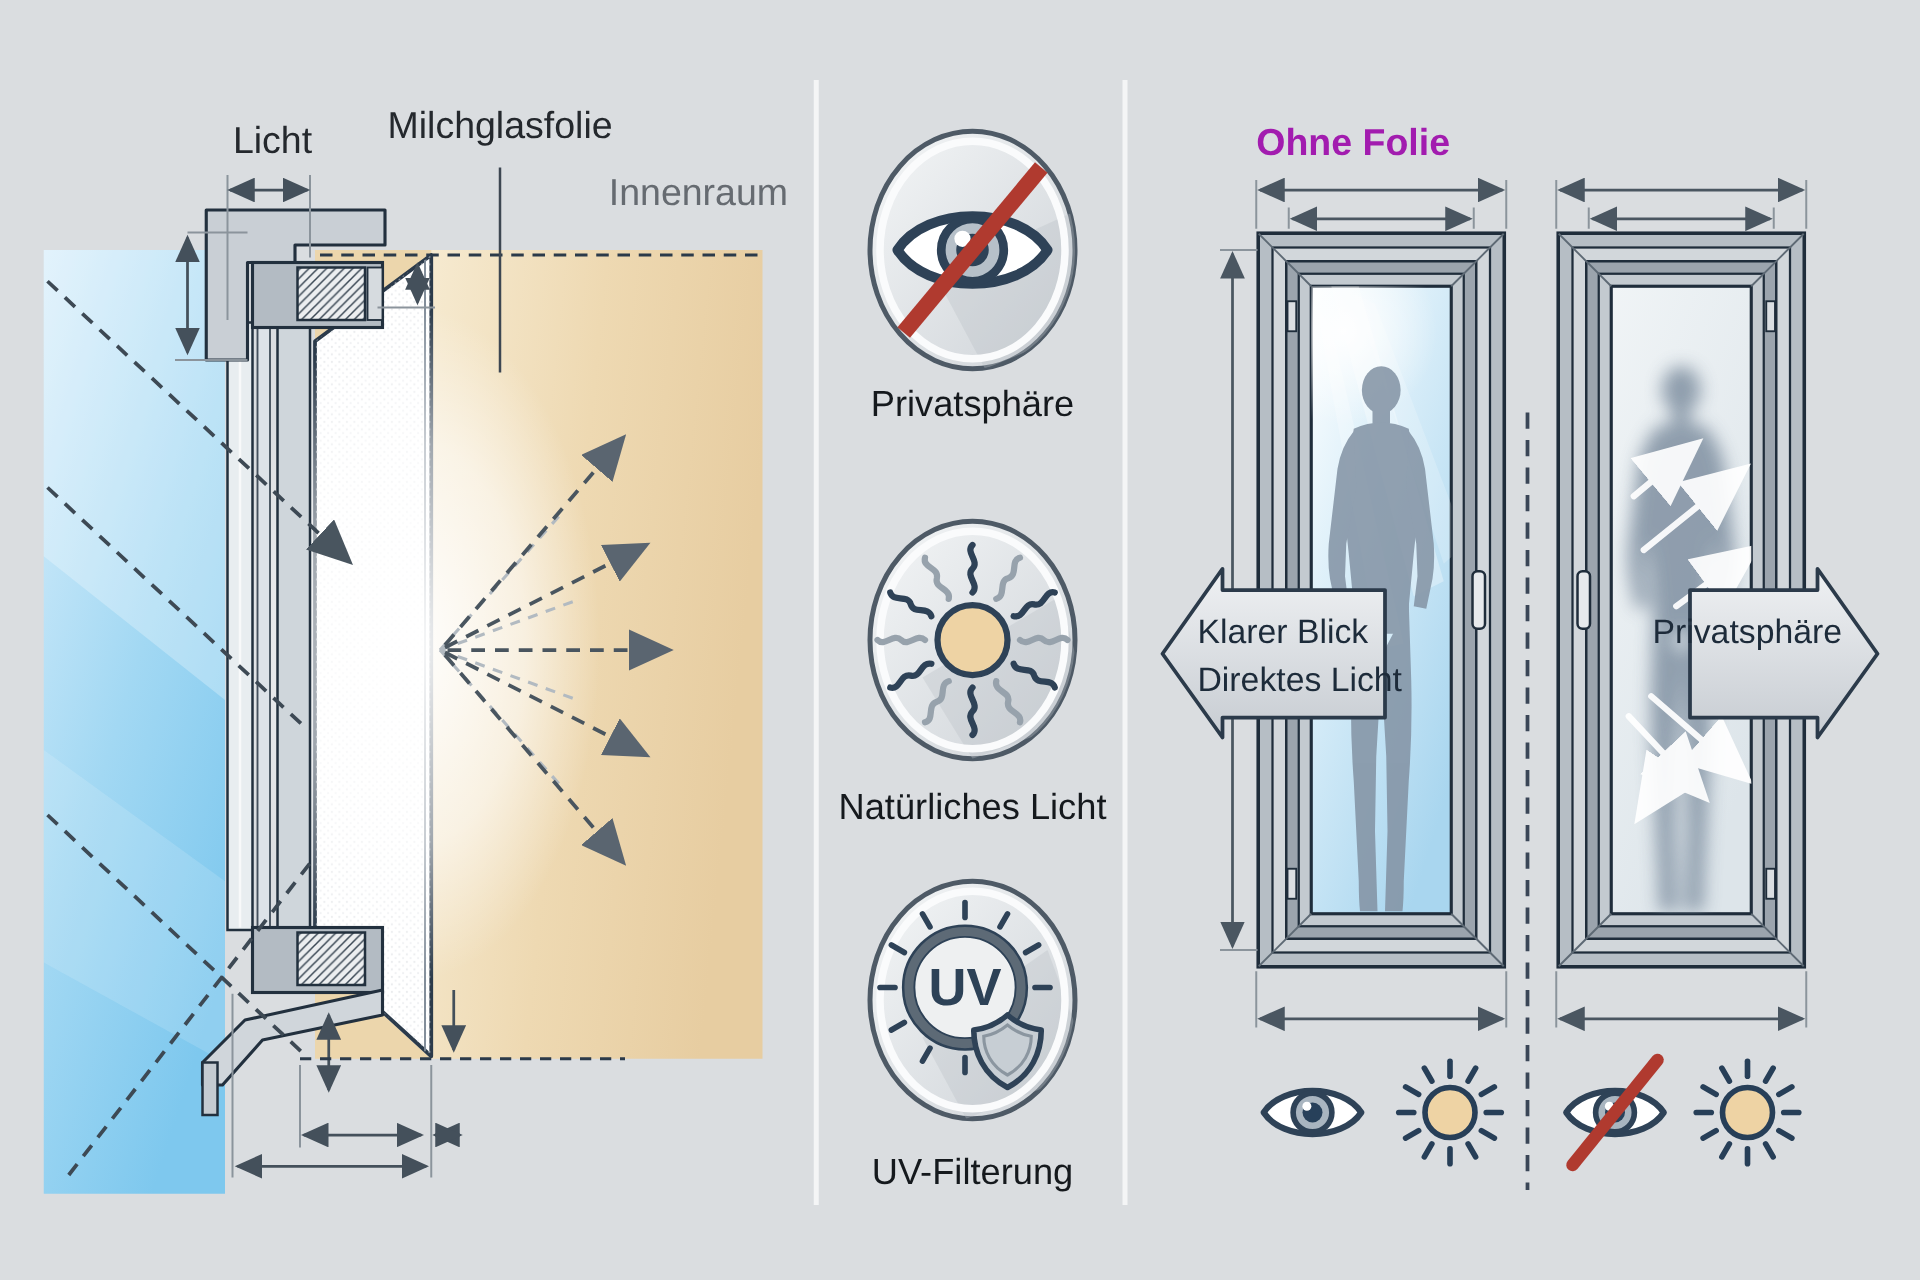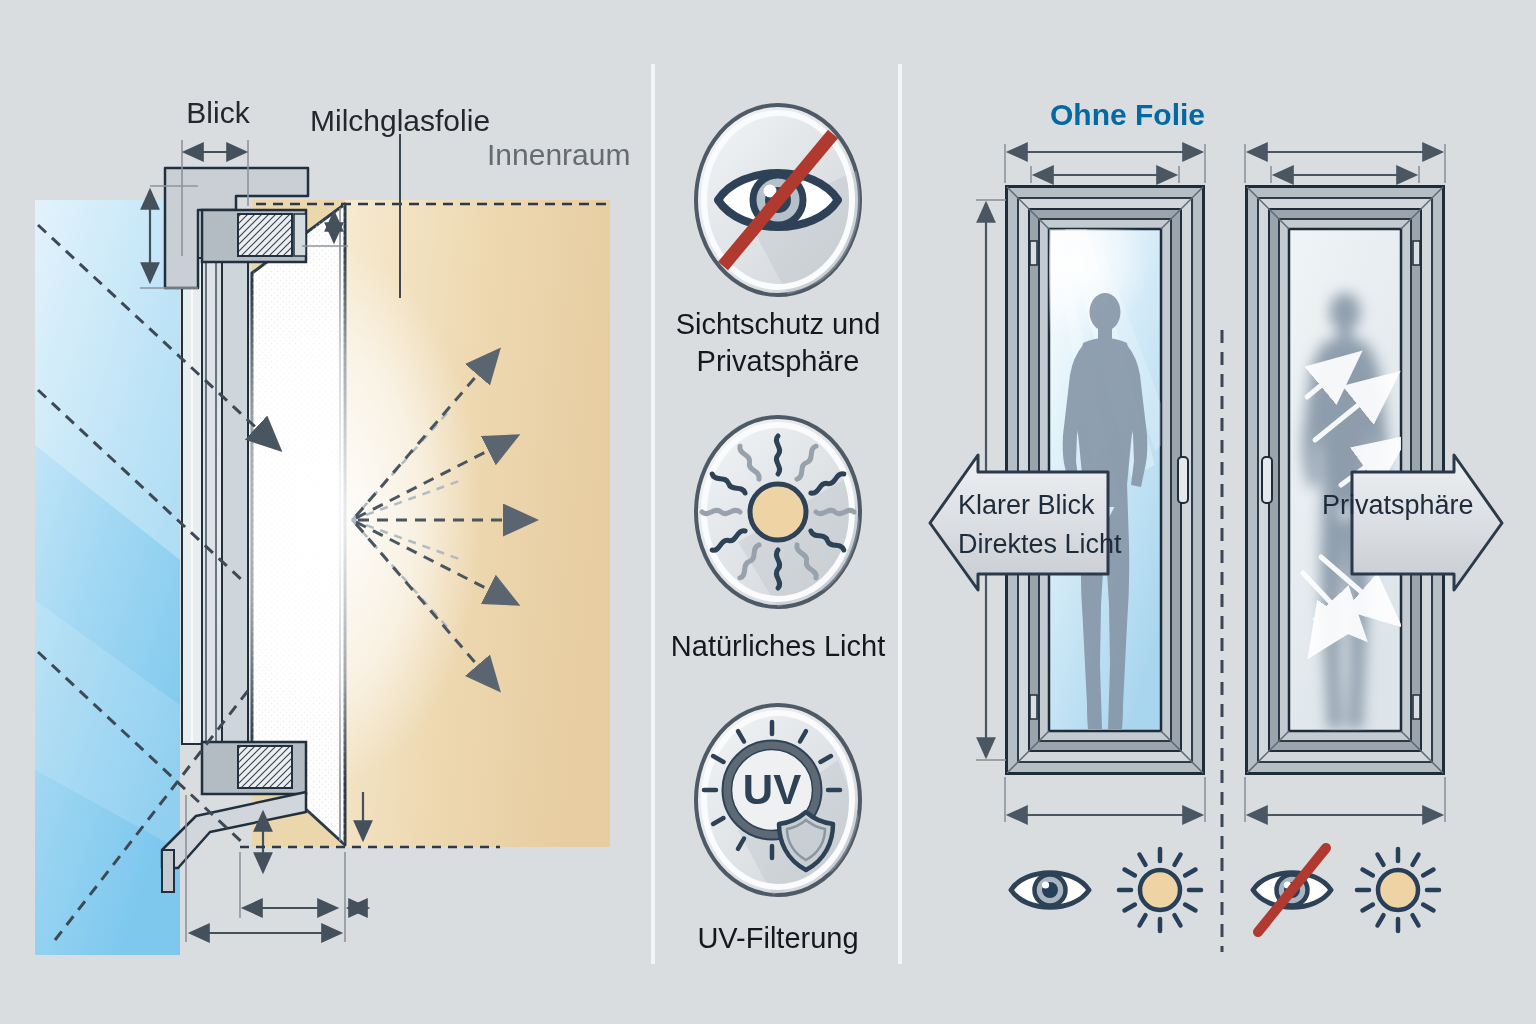--- a/index.html
+++ b/index.html
@@ -5,21 +5,21 @@
   html,body{margin:0;padding:0;}
   .canvas{position:relative;width:1536px;height:1024px;background:#dadde0;overflow:hidden;
           font-family:"Liberation Sans",sans-serif;}
   .abs{position:absolute;}
   .lbl{position:absolute;white-space:nowrap;}
   .lbl-gray{color:#666b71;font-size:30px;font-weight:400;}
   .lbl-dark{color:#24282d;font-size:30px;font-weight:500;}
   .center{text-align:center;}
   .benefit-label{position:absolute;left:656px;width:244px;text-align:center;color:#15191d;
                  font-size:29px;font-weight:500;line-height:37px;}
-  .heading{position:absolute;top:98px;text-align:right;color:#0369a1;font-size:30px;font-weight:600;}
+  .heading{position:absolute;top:98px;text-align:left;color:#a21caf;font-size:30px;font-weight:600;}
   .banner-text{position:absolute;top:486px;color:#1d2b3a;font-size:27px;
                font-weight:500;line-height:39px;z-index:30;}
   .vdivider{position:absolute;top:64px;width:4px;height:900px;background:#f4f5f6;}
   svg{position:absolute;display:block;}
   .winsvg{z-index:10;}
   .overlay{z-index:20;}
 </style>
 </head>
 <body>
 
@@ -145,22 +145,22 @@
         <line x1="263" y1="812" x2="263" y2="872" marker-start="url(#mDim)" marker-end="url(#mDim)"></line>
         <line x1="363" y1="792" x2="363" y2="840" marker-end="url(#mDim)"></line>
         <line x1="243" y1="908" x2="337" y2="908" marker-start="url(#mDim)" marker-end="url(#mDim)"></line>
         <line x1="348" y1="908" x2="368" y2="908" marker-start="url(#mDim)" marker-end="url(#mDim)"></line>
         <line x1="190" y1="933" x2="341" y2="933" marker-start="url(#mDim)" marker-end="url(#mDim)"></line>
       </g>
       <line x1="240" y1="847" x2="500" y2="847" stroke="#2b3a4a" stroke-width="2.5" stroke-dasharray="9 7"></line>
     </g>
   </svg>
 
-  <div class="lbl lbl-dark center" style="left:178px;top:96px;width:80px">Blick</div>
-  <div class="lbl lbl-dark center" style="left:310px;top:104px;width:180px">Milchglasfolie</div>
+  <div class="lbl lbl-dark center" style="left:178px;top:96px;width:80px">Licht</div>
+  <div class="lbl lbl-dark center" style="left:310px;top:84px;width:180px">Milchglasfolie</div>
   <div class="lbl lbl-gray" style="left:487px;top:138px">Innenraum</div>
 
   <div class="vdivider" style="left:651px"></div>
   <div class="vdivider" style="left:898px"></div>
 
   <svg class="abs" style="left:678px;top:95px" width="200" height="210" viewBox="-100 -105 200 210">
     <defs>
       <linearGradient id="icg1" x1="0" y1="0" x2="1" y2="1">
         <stop offset="0" stop-color="#f4f6f7"></stop>
           <stop offset="1" stop-color="#cdd2d7"></stop>
@@ -174,21 +174,20 @@
     <ellipse rx="74" ry="87" fill="none" stroke="#fafbfc" stroke-width="6"></ellipse>
     <g>
       <path d="M-60,0 C-37,-36 37,-36 60,0 C37,36 -37,36 -60,0 Z" fill="#ffffff" stroke="#2e4257" stroke-width="8" stroke-linejoin="round"></path>
       <circle r="25" fill="#b6c0c9" stroke="#2e4257" stroke-width="7"></circle>
       <circle r="13" fill="#2e4257"></circle>
       <circle cx="-8" cy="-9" r="6.5" fill="#ffffff"></circle>
     </g>
     <line x1="-55" y1="66" x2="55" y2="-66" stroke="#b03a2f" stroke-width="13"></line>
   </svg>
   <div class="benefit-label" style="top:306px">
-    <div>Sichtschutz und</div>
     <div>Privatsphäre</div>
   </div>
 
   <svg class="abs" style="left:678px;top:407px" width="200" height="210" viewBox="-100 -105 200 210">
     <defs>
       <linearGradient id="icg2" x1="0" y1="0" x2="1" y2="1">
         <stop offset="0" stop-color="#f4f6f7"></stop>
           <stop offset="1" stop-color="#cdd2d7"></stop>
       </linearGradient>
       <clipPath id="icc2">

